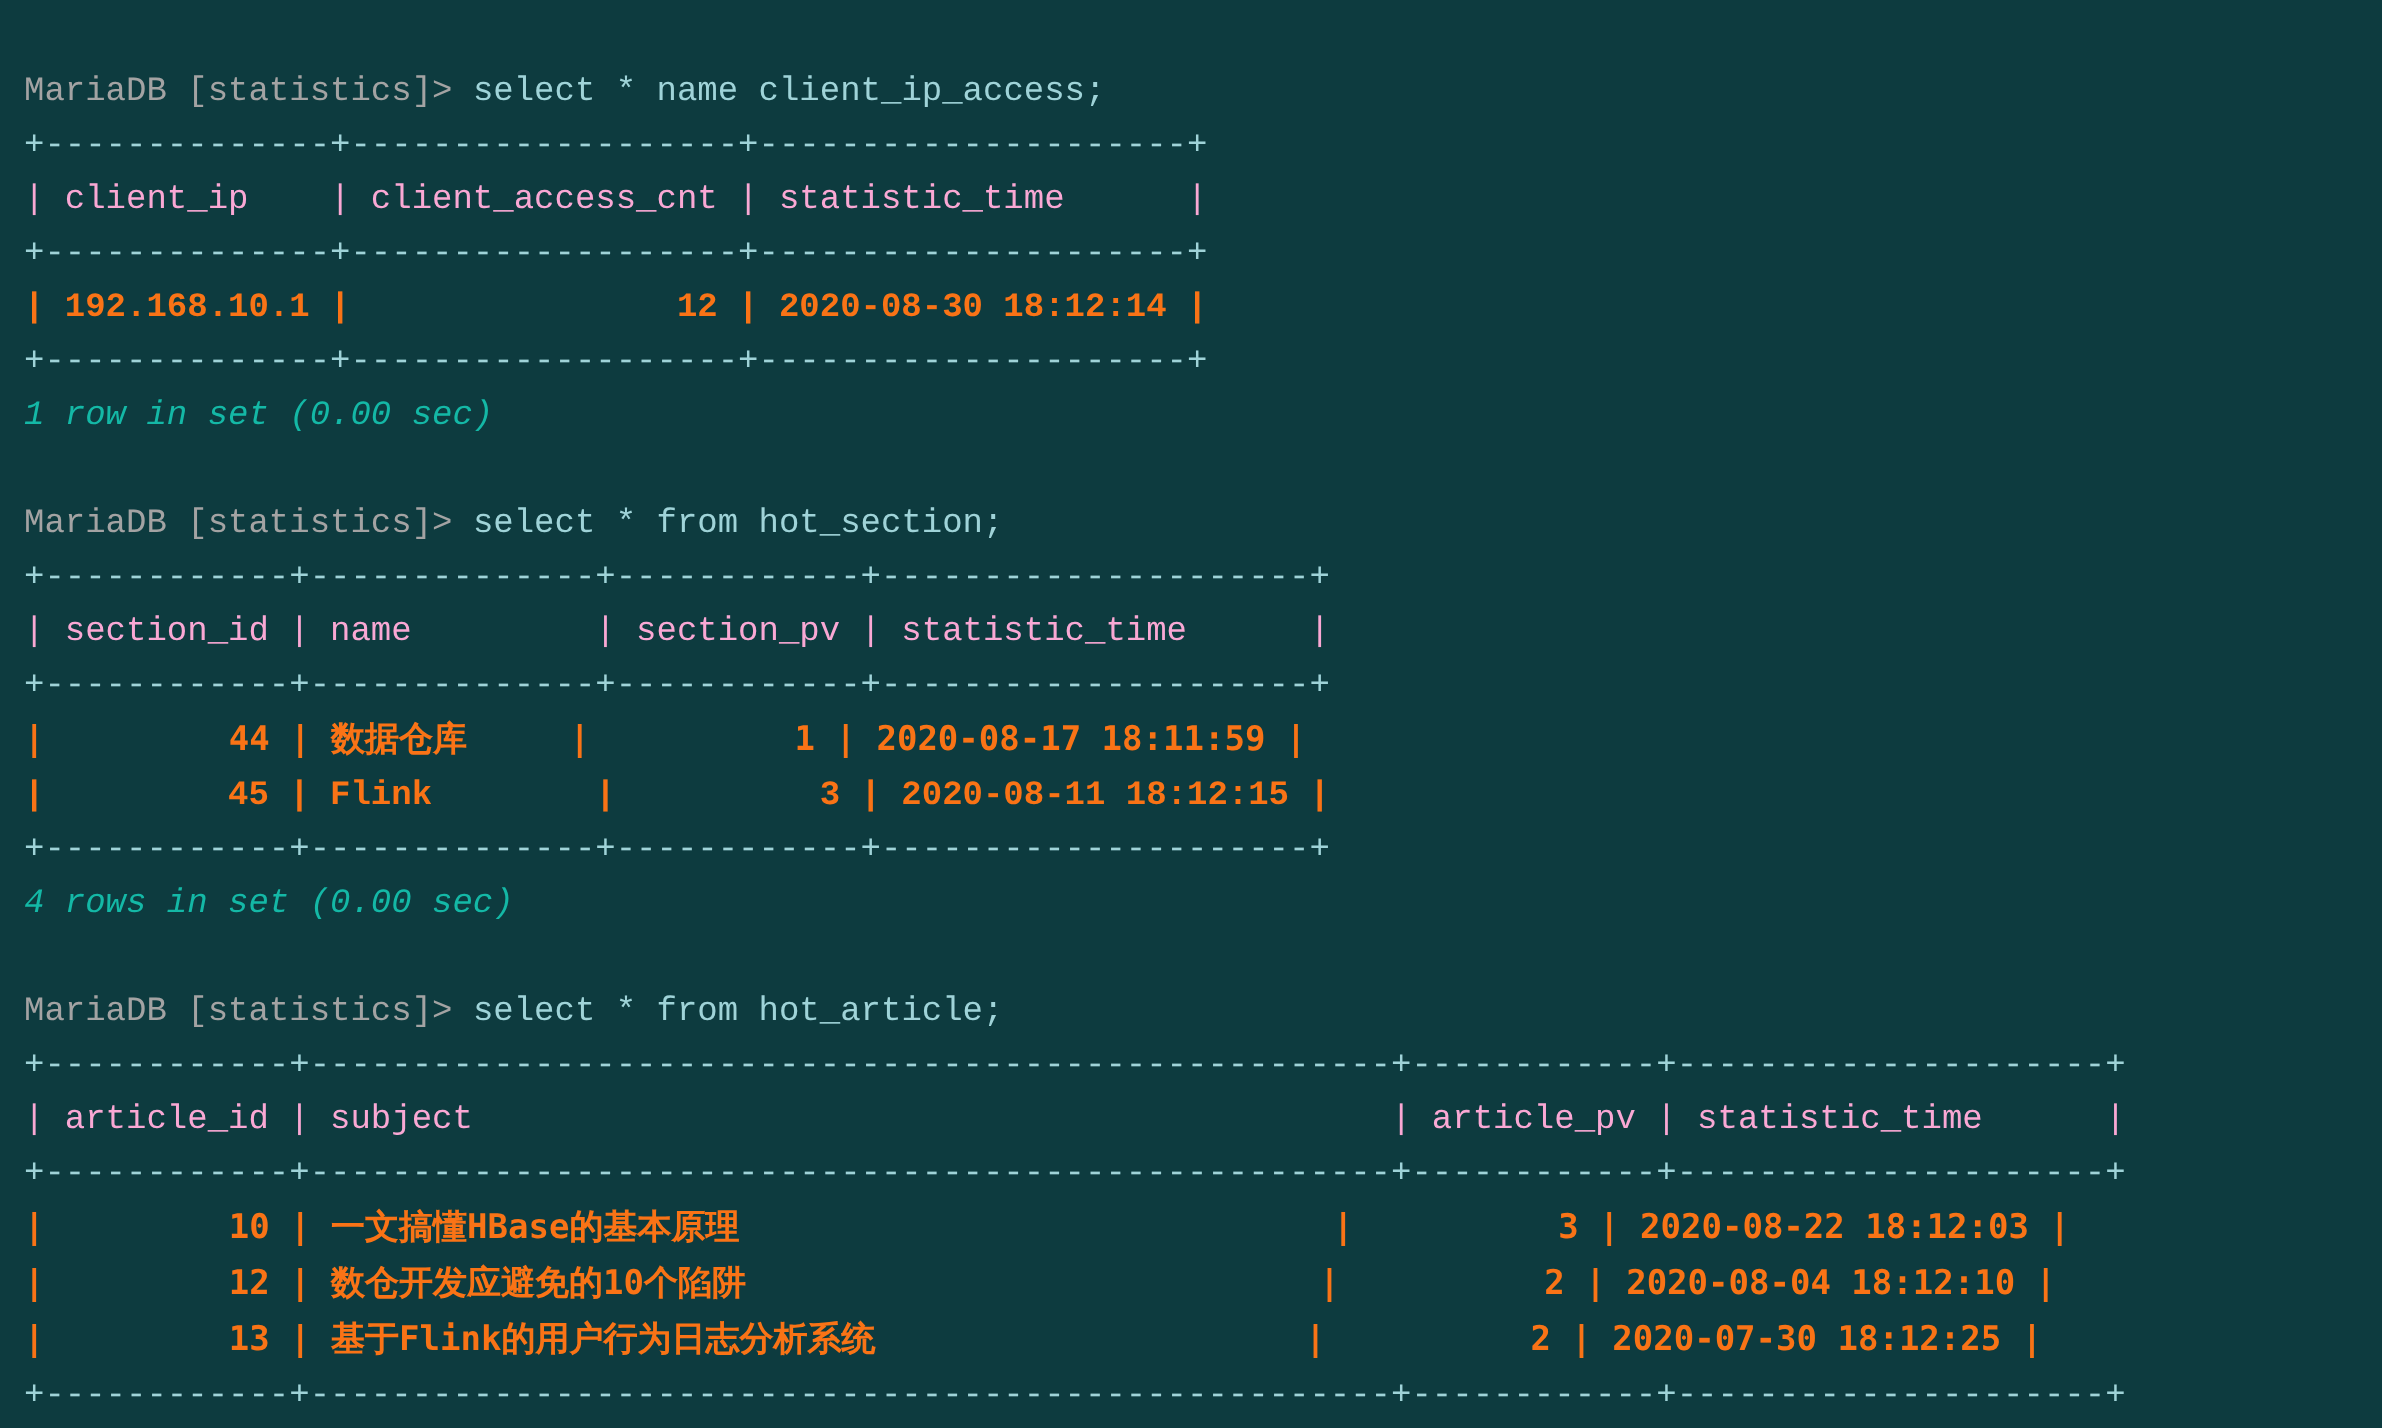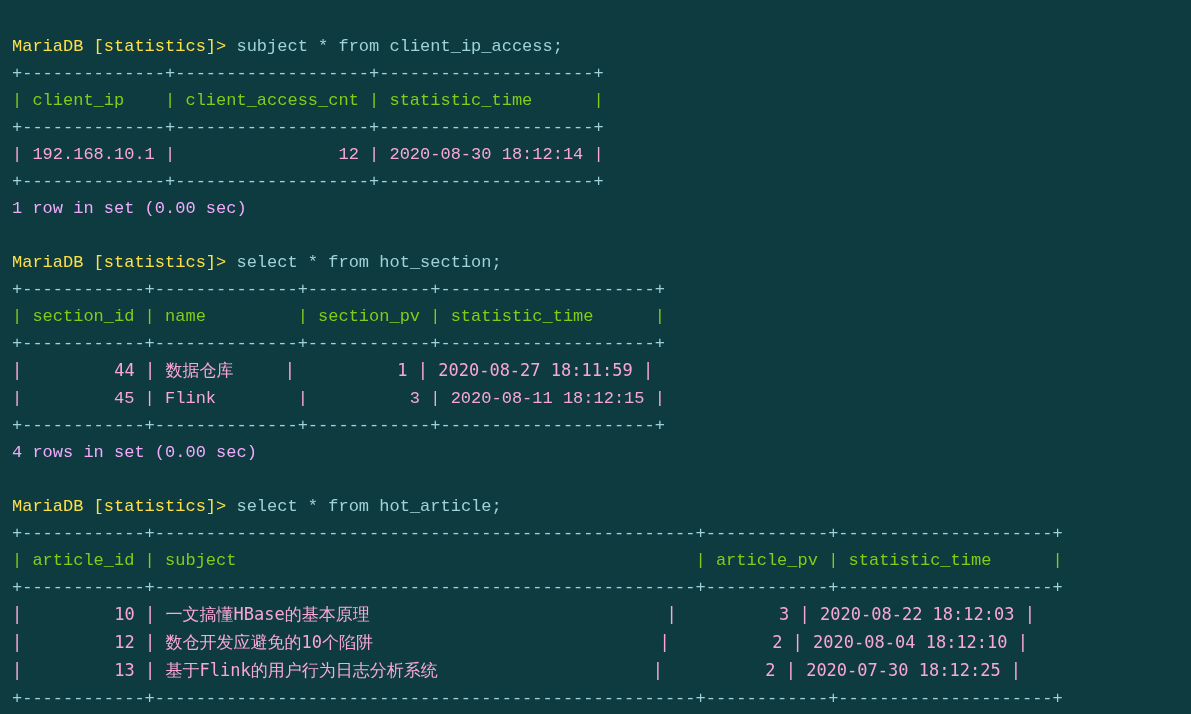--- a/index.html
+++ b/index.html
@@ -10,45 +10,45 @@
       font-family: 'Consolas', 'Monaco', 'Courier New', monospace;
       font-size: 17px;
       line-height: 27px;
       overflow: hidden;
     }
     .terminal {
       padding: 6px 12px;
       white-space: pre;
       color: #c5c5c5;
     }
-    .prompt-db { color: #fde047; }
+    .prompt-db { color: #a3a3a3; }
     .keyword { color: #9fd3d8; }
     .border { color: #9fd3d8; }
-    .header-text { color: #84cc16; }
-    .data-text { color: #f9a8d4; }
-    .status { color: #f0abfc; }
+    .header-text { color: #f9a8d4; }
+    .data-text { color: #f97316; font-weight: bold; }
+    .status { color: #14b8a6; font-style: italic; }
     .cjk { font-family: 'Microsoft YaHei', 'SimHei', 'Consolas', monospace; }
   </style>
 </head>
 <body>
 
 <div class="terminal">
-<span class="prompt-db">MariaDB [statistics]&gt;</span> <span class="keyword">subject * from client_ip_access;</span>
+<span class="prompt-db">MariaDB [statistics]&gt;</span> <span class="keyword">select * name client_ip_access;</span>
 <span class="border">+--------------+-------------------+---------------------+</span>
 <span class="header-text">| client_ip    | client_access_cnt | statistic_time      |</span>
 <span class="border">+--------------+-------------------+---------------------+</span>
 <span class="data-text">| 192.168.10.1 |                12 | 2020-08-30 18:12:14 |</span>
 <span class="border">+--------------+-------------------+---------------------+</span>
 <span class="status">1 row in set (0.00 sec)</span>
 
 <span class="prompt-db">MariaDB [statistics]&gt;</span> <span class="keyword">select * from hot_section;</span>
 <span class="border">+------------+--------------+------------+---------------------+</span>
 <span class="header-text">| section_id | name         | section_pv | statistic_time      |</span>
 <span class="border">+------------+--------------+------------+---------------------+</span>
-<span class="data-text cjk">|         44 | 数据仓库     |          1 | 2020-08-27 18:11:59 |</span>
+<span class="data-text cjk">|         44 | 数据仓库     |          1 | 2020-08-17 18:11:59 |</span>
 <span class="data-text">|         45 | Flink        |          3 | 2020-08-11 18:12:15 |</span>
 <span class="border">+------------+--------------+------------+---------------------+</span>
 <span class="status">4 rows in set (0.00 sec)</span>
 
 <span class="prompt-db">MariaDB [statistics]&gt;</span> <span class="keyword">select * from hot_article;</span>
 <span class="border">+------------+-----------------------------------------------------+------------+---------------------+</span>
 <span class="header-text">| article_id | subject                                             | article_pv | statistic_time      |</span>
 <span class="border">+------------+-----------------------------------------------------+------------+---------------------+</span>
 <span class="data-text cjk">|         10 | 一文搞懂HBase的基本原理                             |          3 | 2020-08-22 18:12:03 |</span>
 <span class="data-text cjk">|         12 | 数仓开发应避免的10个陷阱                            |          2 | 2020-08-04 18:12:10 |</span>

